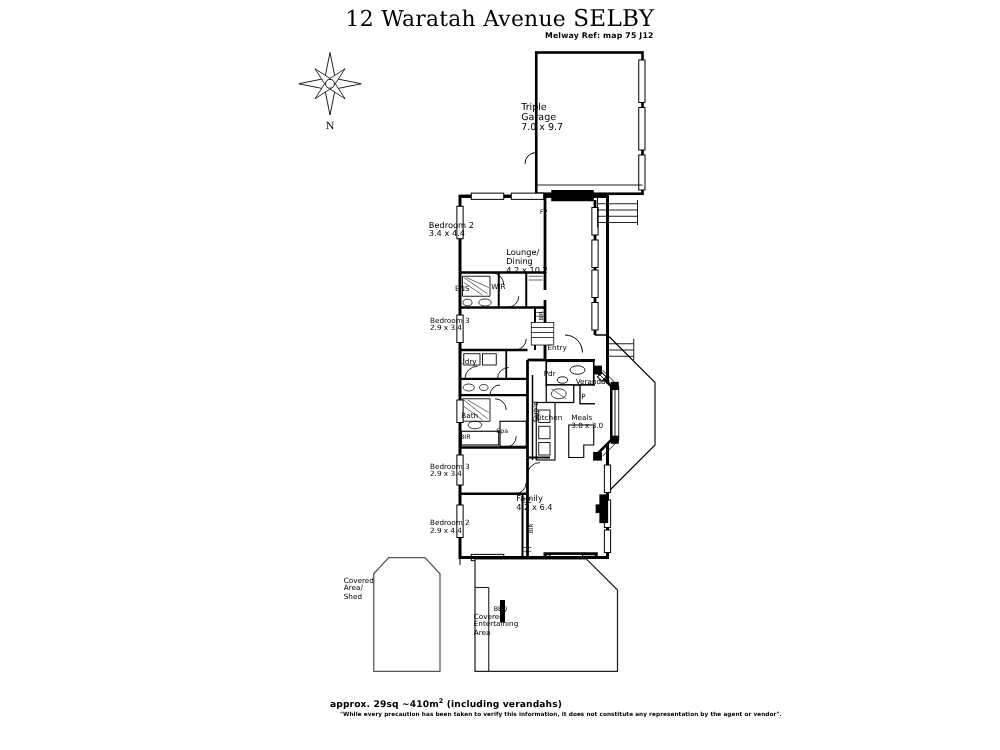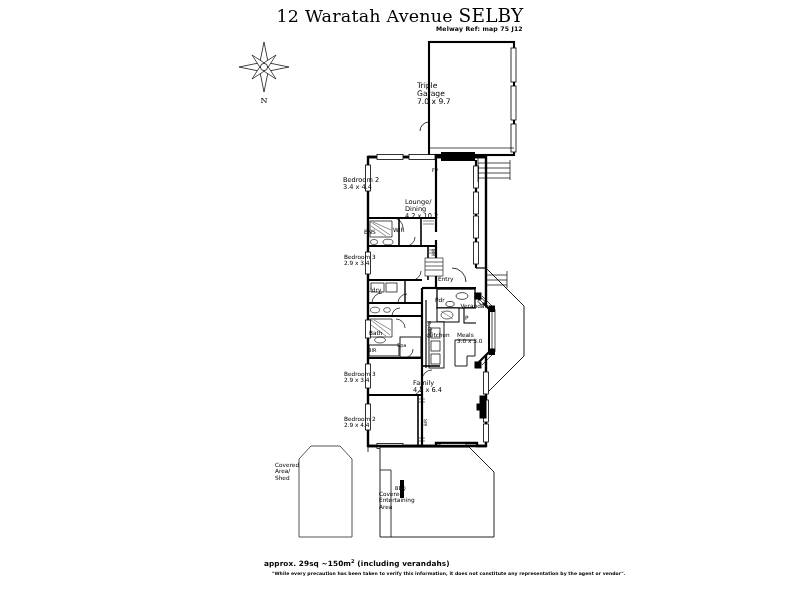--- a/index.html
+++ b/index.html
@@ -449,32 +449,32 @@
       <div class="rlab sz7" style="left: 465px; top: 315px; width: 10px;">P</div>
       <div class="rlab sz7" style="left: 369px; top: 330px; width: 28px;">Bath</div>
       <div class="rlab sz7 vert" style="left: 426px; top: 321px;">Cup'd</div>
       <div class="rlab sz7" style="left: 428px; top: 332px; width: 38px;">Kitchen</div>
       <div class="rlab sz7" style="left: 457px; top: 332px; width: 40px;">Meals
 3.0 x 3.0</div>
       <div class="rlab sz6" style="left: 397px; top: 343px; width: 18px;">Spa</div>
       <div class="rlab sz6" style="left: 368px; top: 348px; width: 22px;">BIR</div>
       <div class="rlab sz7" style="left: 344px; top: 371px; width: 60px;">Bedroom 3
 2.9 x 3.4</div>
-      <div class="rlab sz8" style="left: 413px; top: 380px; width: 54px;">Family
+      <div class="rlab sz8" style="left: 413px; top: 396px; width: 54px;">Family
 4.2 x 6.4</div>
       <div class="rlab sz7" style="left: 344px; top: 416px; width: 60px;">Bedroom 2
 2.9 x 4.4</div>
       <div class="rlab sz55 vert" style="left: 424px; top: 419px;">BIR</div>
       <div class="rlab sz7" style="left: 275px; top: 462px; width: 50px;">Covered
 Area/
 Shed</div>
       <div class="rlab sz6" style="left: 395px; top: 486px; width: 20px;">BBQ</div>
       <div class="rlab sz7" style="left: 379px; top: 491px; width: 66px;">Covered
 Entertaining
 Area</div>
     </div>
 
   <div class="footer">
-    <div class="footer-area"><span>approx. 29sq ~150m</span><sup>2</sup><span>  (including verandahs)</span></div>
+    <div class="footer-area"><span>approx. 29sq ~410m</span><sup>2</sup><span>  (including verandahs)</span></div>
     <div class="footer-disclaimer">"While every precaution has been taken to verify this information, it does not constitute any representation by the agent or vendor".</div>
   </div>
 
 </div>
 
 </body></html>

